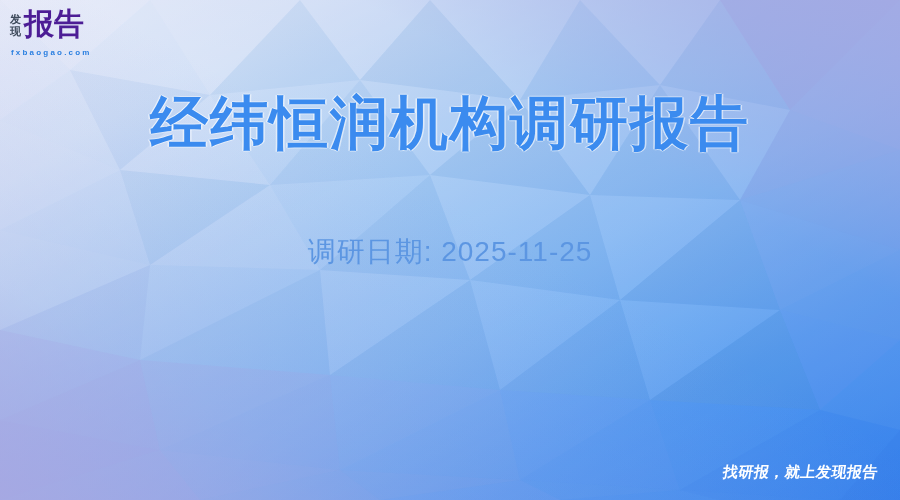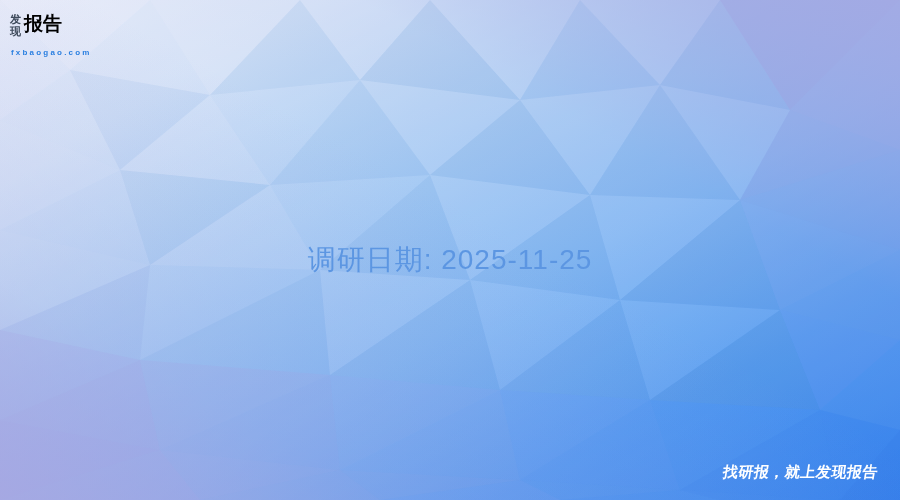--- a/index.html
+++ b/index.html
@@ -52,23 +52,23 @@
     padding-top: 1px;
   }
   .logo-stack span {
     font-size: 11px;
     font-weight: bold;
     color: #3f4b5c;
     line-height: 12px;
     letter-spacing: 0;
   }
   .logo-main {
-    font-size: 19px;
-    font-weight: bold;
-    color: #000000;
+    font-size: 30px;
+    font-weight: bold;
+    color: #4c1d95;
     letter-spacing: 0px;
     line-height: 28px;
   }
   .logo-url {
     margin-top: 10px;
     margin-left: 1px;
     font-size: 8px;
     font-weight: bold;
     color: #2a7fe0;
     letter-spacing: 2.2px;
@@ -94,21 +94,21 @@
     text-shadow:
        1.4px 0 0 rgba(255,255,255,0.55),
       -1.4px 0 0 rgba(255,255,255,0.55),
        0 1.4px 0 rgba(255,255,255,0.40),
        0 -1.4px 0 rgba(255,255,255,0.40);
   }
 
   #subtitle-block {
     position: absolute;
     left: 0;
-    top: 242px;
+    top: 234px;
     width: 900px;
     text-align: center;
     z-index: 5;
   }
   #page-subtitle {
     font-size: 28px;
     font-weight: normal;
     color: #5c96e2;
     letter-spacing: 1px;
     line-height: 36px;
@@ -244,20 +244,23 @@
     <div class="logo-row">
       <span class="logo-stack">
         <span>发</span>
         <span>现</span>
       </span>
       <span class="logo-main">报告</span>
     </div>
     <span class="logo-url">fxbaogao.com</span>
   </div>
 
+  <div id="title-block">
+    <h1 id="page-title">经纬恒润机构调研报告</h1>
+  </div>
 
   <div id="subtitle-block">
     <p id="page-subtitle">调研日期: 2025-11-25</p>
   </div>
 
   <div id="slogan">找研报，就上发现报告</div>
 
 </div>
 
 </body></html>

